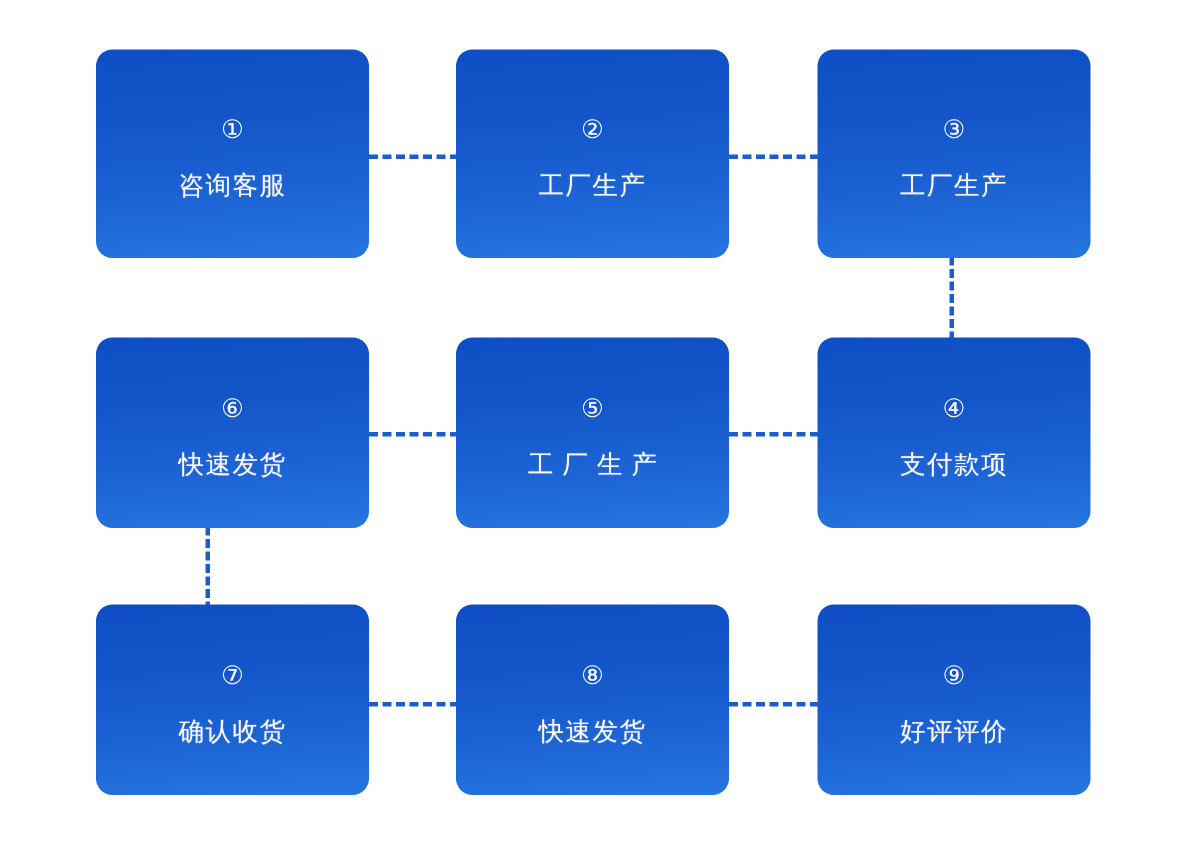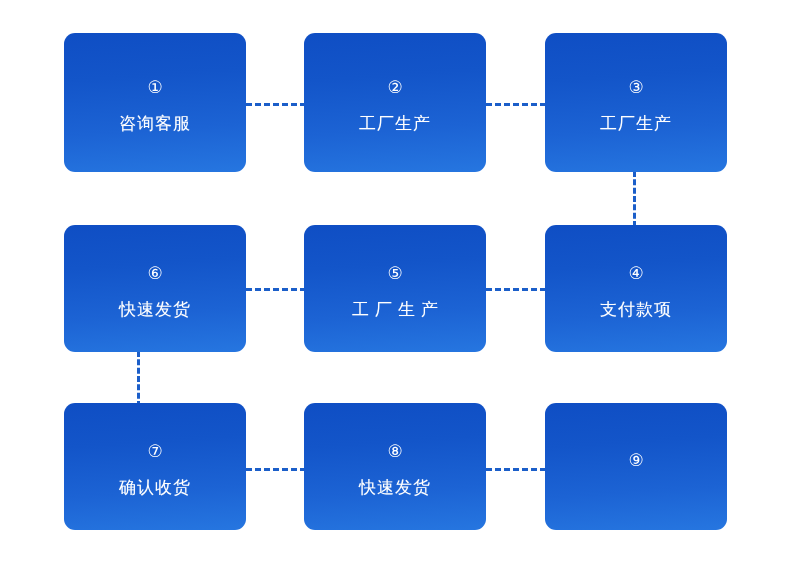--- a/index.html
+++ b/index.html
@@ -145,16 +145,17 @@
       <span class="step-label">确认收货</span>
     </div>
 
     <div class="step-card" style="left:304px; top:403px; width:182px; height:127px;">
       <span class="step-number">⑧</span>
       <span class="step-label">快速发货</span>
     </div>
 
     <div class="step-card" style="left:545px; top:403px; width:182px; height:127px;">
       <span class="step-number">⑨</span>
+      <span class="step-label">好评评价</span>
     </div>
 
   </div>
 </div>
 
 </body></html>

